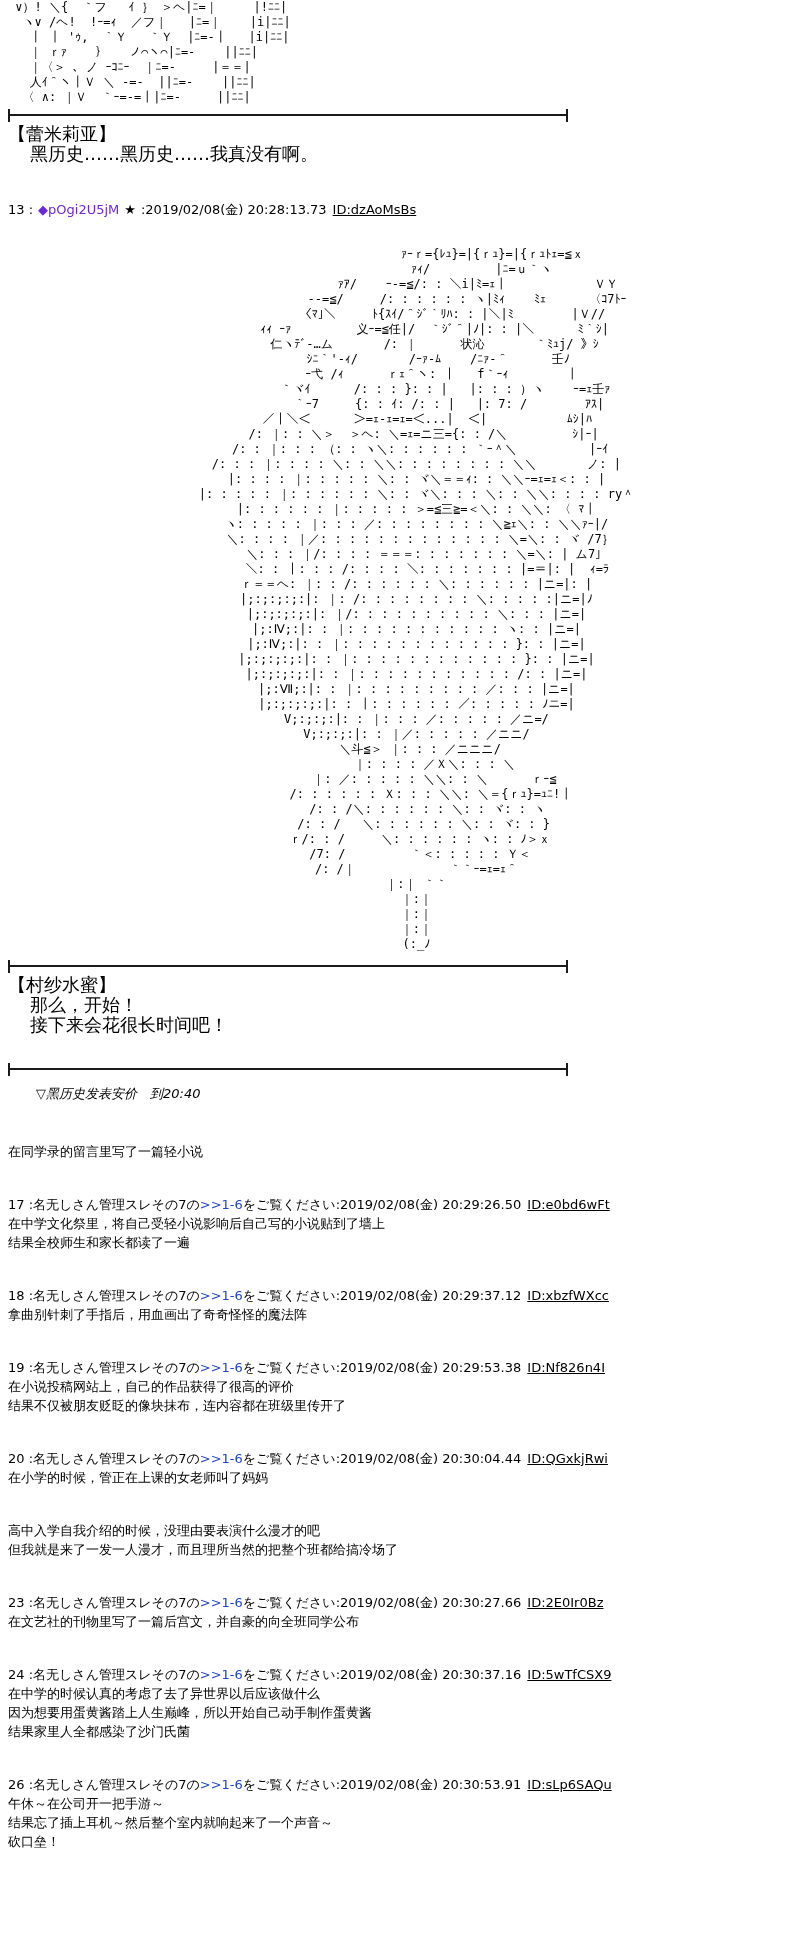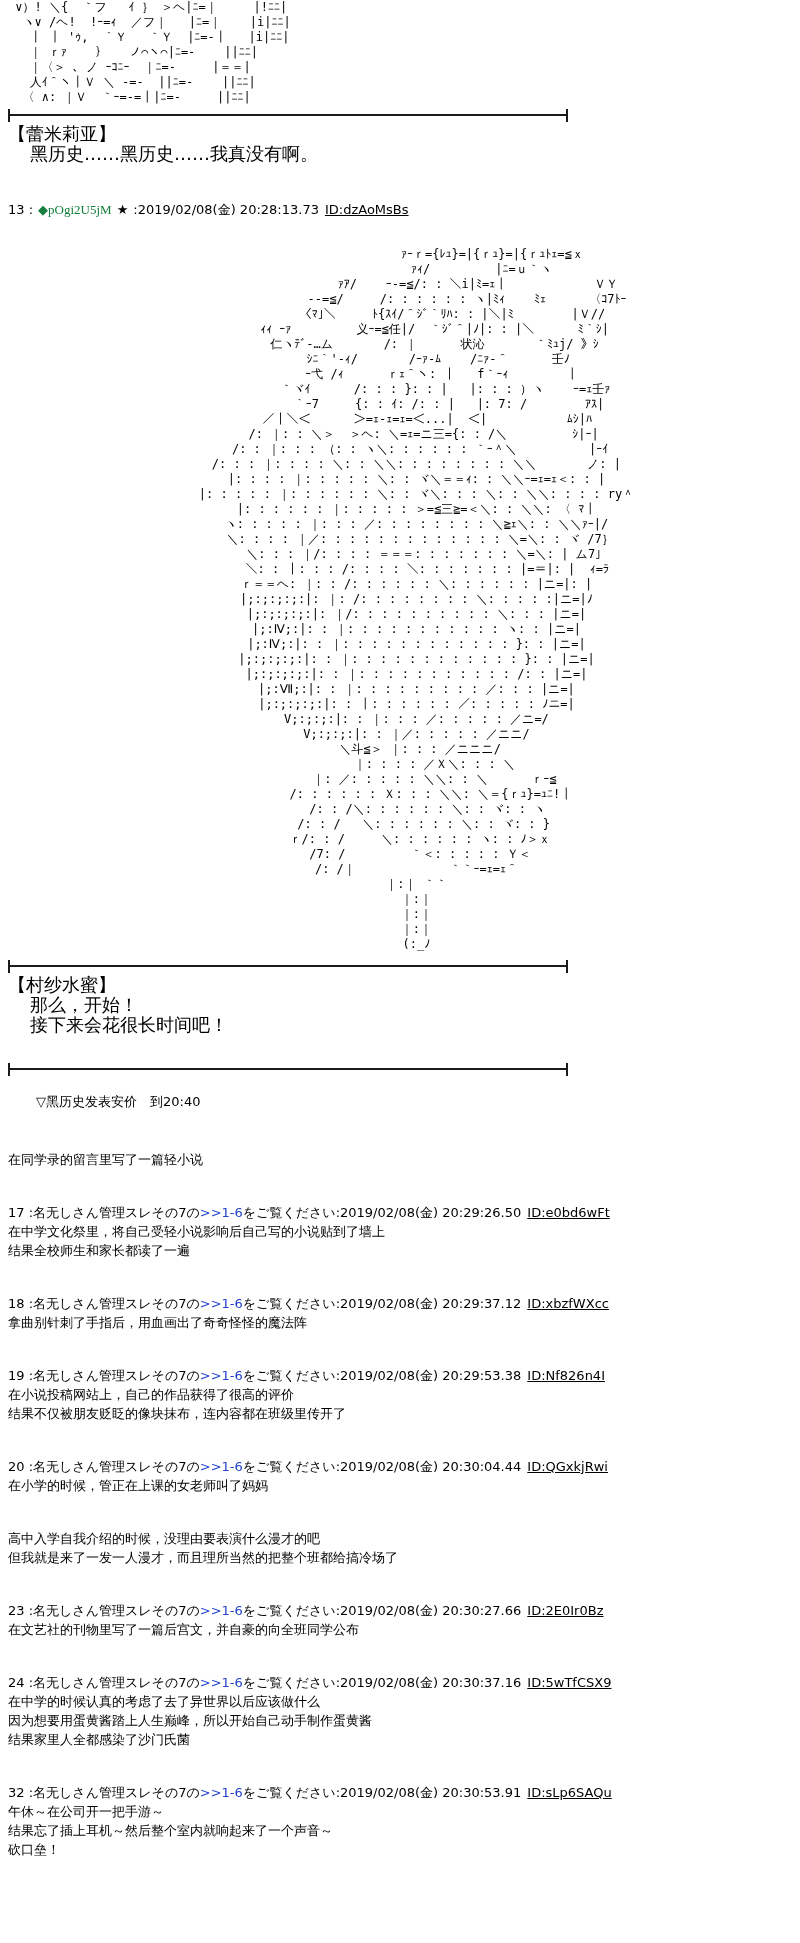--- a/index.html
+++ b/index.html
@@ -36,21 +36,21 @@
   .dialogue .speaker { font-weight:normal; }
   .dialogue .lines { padding-left:22px; white-space:pre-line; }
 
   
   .post13-header { margin-top:36px; font-size:13px; line-height:19px; }
   .p13-name { margin-left:5px; }
   .p13-star { margin-left:5px; }
   .p13-date { margin-left:5px; }
 
   
-  .anchor-line { margin-top:16px; padding-left:28px; font-size:13px; line-height:20px; }
+  .anchor-line { margin-top:8px; padding-left:28px; font-size:13px; line-height:20px;font-style:italic; }
 
   
   .posts { margin-top:38px; }
   .post { margin-bottom:34px; }
   .post-header { font-size:13px; line-height:19px; }
   .post-body { font-size:13px; line-height:19px; white-space:pre-line; }
   .pid { margin-left:6px;text-decoration:underline; }
   .plink { text-decoration:none; cursor:pointer; }
 </style>
 </head>
@@ -71,21 +71,21 @@
     <span class="line"></span>
     <span class="tick tick-r"></span>
   </div>
 
   <div class="dialogue">
     <div class="speaker">【蕾米莉亚】</div>
     <div class="lines">黑历史……黑历史……我真没有啊。</div>
   </div>
 
   <div class="post13-header">
-    <span>13 :</span><span class="p13-name" style="color: #15803d; font-family: Liberation Serif, serif;">◆pOgi2U5jM</span><span class="p13-star">★</span><span class="p13-date">:2019/02/08(金) 20:28:13.73</span><span class="pid">ID:dzAoMsBs</span>
+    <span>13 :</span><span class="p13-name" style="color: #6d28d9;">◆pOgi2U5jM</span><span class="p13-star">★</span><span class="p13-date">:2019/02/08(金) 20:28:13.73</span><span class="pid">ID:dzAoMsBs</span>
   </div>
 
   <pre class="aa aa-main">                         ｧｰｒ={ﾚｭ}=|{ｒｭ}=|{ｒｭﾄｪ=≦ｘ
                       ｧｨ/         |ﾆ=ｕ｀ヽ
                      ｧｱ/    ｰ-=≦/: : ＼i|ﾐ=ｪ｜            ＶＹ
                   --=≦/     /: : : : : : ヽ|ﾐｨ    ﾐｪ      〈ｺ7ﾄｰ
               〈ﾏ｣＼     ﾄ{ｽｲ/＾ｼﾞ｀ﾘﾊ: : |＼|ﾐ        |Ｖ//
          ｨｨ ｰｧ         义ｰ=≦任|/  ｀ｼﾞ＾|ﾉ|: : |＼      ﾐ｀ｼ|
          仁ヽﾃﾞ-…ム       /: ｜      状沁       ｀ﾐｭj/ 》ｼ
           ｼﾆ｀'-ｨ/       /ｰｧ-ﾑ    /ﾆｧ-＾      壬ﾉ
@@ -201,21 +201,21 @@
     <div class="post-header">
       <span>24 :</span><span>名无しさん管理スレその7の</span><a class="plink" style="color: rgb(34, 68, 204);">&gt;&gt;1-6</a><span>をご覧ください</span><span>:2019/02/08(金) 20:30:37.16</span><span class="pid">ID:5wTfCSX9</span>
     </div>
     <div class="post-body">在中学的时候认真的考虑了去了异世界以后应该做什么
 因为想要用蛋黄酱踏上人生巅峰，所以开始自己动手制作蛋黄酱
 结果家里人全都感染了沙门氏菌</div>
   </div>
 
   <div class="post">
     <div class="post-header">
-      <span>32 :</span><span>名无しさん管理スレその7の</span><a class="plink" style="color: rgb(34, 68, 204);">&gt;&gt;1-6</a><span>をご覧ください</span><span>:2019/02/08(金) 20:30:53.91</span><span class="pid">ID:sLp6SAQu</span>
+      <span>26 :</span><span>名无しさん管理スレその7の</span><a class="plink" style="color: rgb(34, 68, 204);">&gt;&gt;1-6</a><span>をご覧ください</span><span>:2019/02/08(金) 20:30:53.91</span><span class="pid">ID:sLp6SAQu</span>
     </div>
     <div class="post-body">午休～在公司开一把手游～
 结果忘了插上耳机～然后整个室内就响起来了一个声音～
 砍口垒！</div>
   </div>
 </div>
 
 </div>
 
 </body></html>

